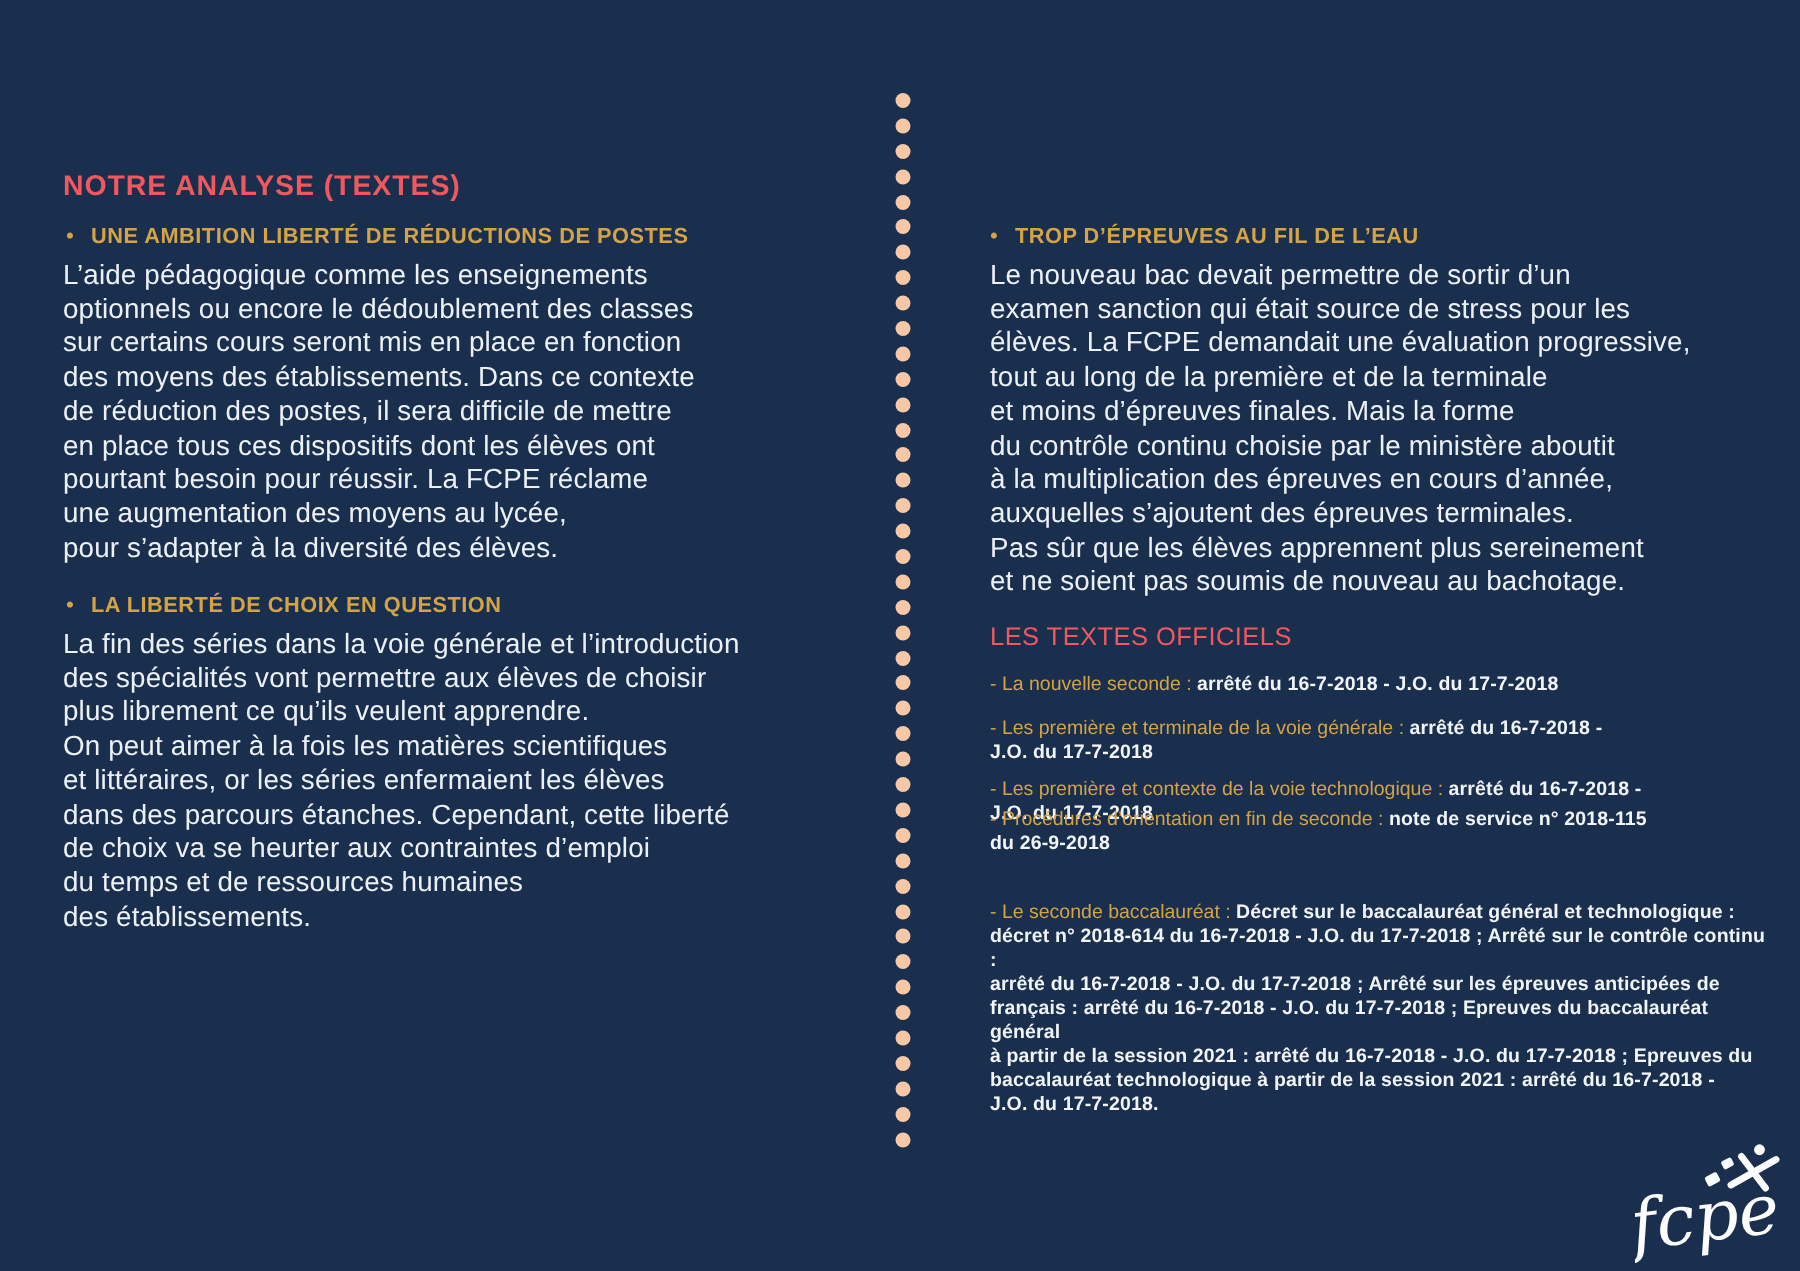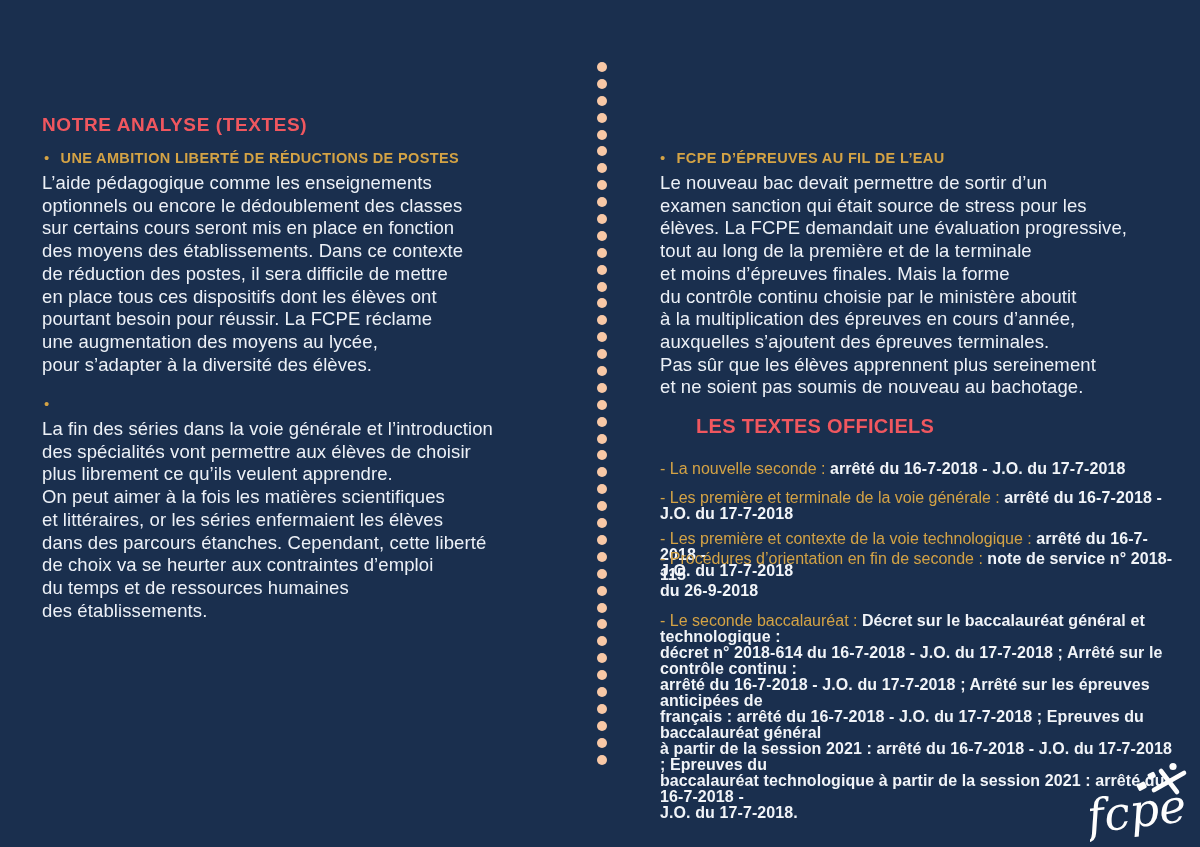--- a/index.html
+++ b/index.html
@@ -34,28 +34,27 @@
   }
   .body-text{
     color:var(--body);
     font-size:18.5px;line-height:22.7px;letter-spacing:.1px;
     white-space:pre;
     font-weight:400;
   }
   .textes-title{
     left:660px;top:415px;
     color:var(--coral);
-    font-size:20px;font-weight:700;letter-spacing:.3px;margin-left:36px;
+    font-size:17px;font-weight:400;letter-spacing:.3px;
   }
   .texte{
     left:660px;
-    font-size:16px;line-height:16px;
+    font-size:13px;line-height:16px;
     white-space:pre-wrap;
     width:520px;
-    margin-top:13px;
   }
   .texte .t-label{color:var(--gold);font-weight:400;}
   .texte .t-value{color:#f1f4f8;font-weight:700;letter-spacing:.1px;}
   .divider{
     position:absolute;left:597px;top:62px;width:10px;
     display:flex;flex-direction:column;gap:6.9px;
   }
   .divider .dot{
     width:10px;height:10px;border-radius:50%;
     background:var(--peach);flex:0 0 auto;
@@ -79,20 +78,21 @@
 sur certains cours seront mis en place en fonction
 des moyens des établissements. Dans ce contexte
 de réduction des postes, il sera difficile de mettre
 en place tous ces dispositifs dont les élèves ont
 pourtant besoin pour réussir. La FCPE réclame
 une augmentation des moyens au lycée,
 pour s’adapter à la diversité des élèves.</p>
 
 <div class="abs sec-heading" style="left:44px;top:395px">
   <span class="bullet">•</span>
+  <span>LA LIBERTÉ DE CHOIX EN QUESTION</span>
 </div>
 <p class="abs body-text" style="left:42px;top:418px">La fin des séries dans la voie générale et l’introduction
 des spécialités vont permettre aux élèves de choisir
 plus librement ce qu’ils veulent apprendre.
 On peut aimer à la fois les matières scientifiques
 et littéraires, or les séries enfermaient les élèves
 dans des parcours étanches. Cependant, cette liberté
 de choix va se heurter aux contraintes d’emploi
 du temps et de ressources humaines
 des établissements.</p>
@@ -137,21 +137,21 @@
     <span class="dot" style="background: rgb(248, 200, 166);"></span>
     <span class="dot" style="background: rgb(248, 200, 166);"></span>
     <span class="dot" style="background: rgb(248, 200, 166);"></span>
     <span class="dot" style="background: rgb(248, 200, 166);"></span>
     <span class="dot" style="background: rgb(248, 200, 166);"></span>
     <span class="dot" style="background: rgb(248, 200, 166);"></span>
   </div>
 
 <div class="abs sec-heading" style="left:660px;top:149px">
   <span class="bullet">•</span>
-  <span>FCPE D’ÉPREUVES AU FIL DE L’EAU</span>
+  <span>TROP D’ÉPREUVES AU FIL DE L’EAU</span>
 </div>
 <p class="abs body-text" style="left:660px;top:172px">Le nouveau bac devait permettre de sortir d’un
 examen sanction qui était source de stress pour les
 élèves. La FCPE demandait une évaluation progressive,
 tout au long de la première et de la terminale
 et moins d’épreuves finales. Mais la forme
 du contrôle continu choisie par le ministère aboutit
 à la multiplication des épreuves en cours d’année,
 auxquelles s’ajoutent des épreuves terminales.
 Pas sûr que les élèves apprennent plus sereinement

